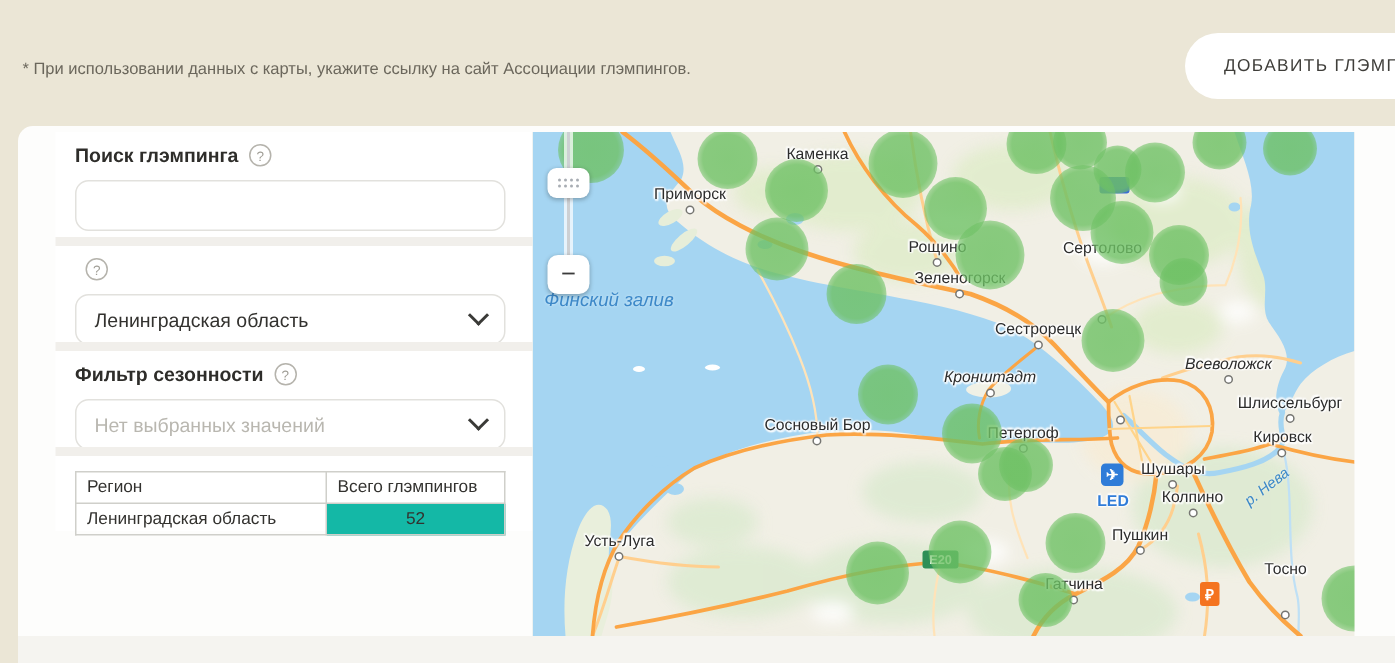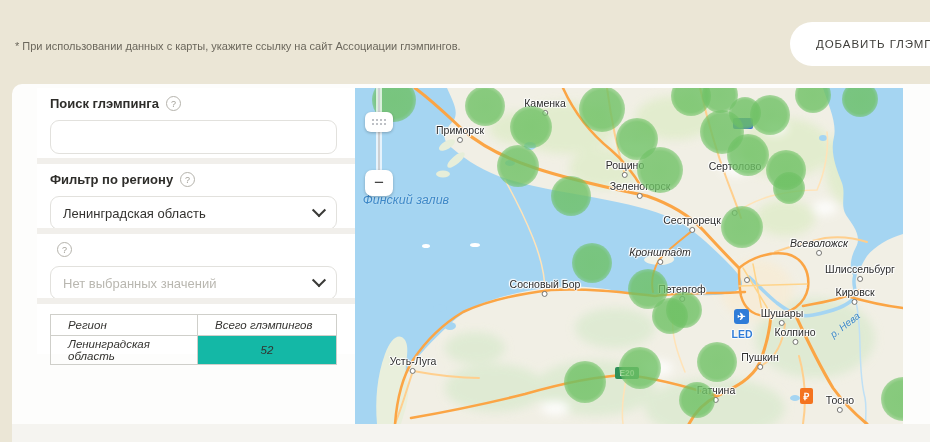--- a/index.html
+++ b/index.html
@@ -28,21 +28,21 @@
         color:#a09e96;cursor:pointer;}
   .tbox{height:34px;border:1px solid #e2e1dd;border-radius:9px;background:#fff;
         display:flex;align-items:center;padding:0 12px;box-sizing:border-box;}
   .tbox input{border:none;outline:none;width:100%;font-family:inherit;font-size:13px;color:#333;background:transparent;}
   .sel-value{flex:1;font-size:13px;color:#33322f;white-space:nowrap;overflow:hidden;}
   .sel-value.placeholder{color:#b9b7b0;}
   .chev{width:8px;height:8px;border-right:2px solid #3a3a37;border-bottom:2px solid #3a3a37;
         transform:rotate(45deg) translate(-2px,-2px);flex:none;}
 
   table.stats{border-collapse:collapse;width:287px;margin-left:0;margin-top:4px;}
-  table.stats th,table.stats td{border:1px solid #cfcfca;font-size:11.5px;padding:2px 17px;height:16px;font-style:italic;}
+  table.stats th,table.stats td{border:1px solid #cfcfca;font-size:11.5px;padding:2px 7px;height:16px;}
   table.stats th{text-align:left;color:#33322f;font-weight:400;}
   table.stats td{color:#33322f;}
   th.col-count{width:104px;}
   td.count-cell{background:#14b8a6;color:#fff;text-align:center;font-weight:500;}
 
   
   .map{position:absolute;left:343px;top:4px;width:548px;height:336px;overflow:hidden;background:#f1efe5;cursor:grab;}
   .map svg{position:absolute;left:0;top:0;}
   .layer{position:absolute;inset:0;}
   .city{position:absolute;display:flex;flex-direction:column;align-items:center;
@@ -95,32 +95,32 @@
         <span class="help">?</span>
       </div>
       <div class="tbox">
         <input type="text" value="" style="">
       </div>
     </div>
     <div class="gapbar" style="top:74px;"></div>
 
     <div class="card" style="top:80px;height:64px;">
       <div class="fld-label">
-        <span>Фильтр по региону</span>
         <span class="help">?</span>
       </div>
       <div class="tbox">
         <span class="sel-value">Ленинградская область</span>
         <span class="chev"></span>
       </div>
     </div>
     <div class="gapbar" style="top:144px;"></div>
 
     <div class="card" style="top:150px;height:64px;">
       <div class="fld-label">
+        <span>Фильтр сезонности</span>
         <span class="help">?</span>
       </div>
       <div class="tbox">
         <span class="sel-value placeholder">Нет выбранных значений</span>
         <span class="chev"></span>
       </div>
     </div>
     <div class="gapbar" style="top:214px;"></div>
 
     <div class="card" style="top:220px;height:50px;padding-top:6px;">
@@ -290,21 +290,21 @@
             <span class="city-dot"></span>
           </div>
           <div class="city" style="left: 361px; top: 315px;">
             <span class="city-name">Гатчина</span>
             <span class="city-dot"></span>
           </div>
           <div class="city" style="left: 58px; top: 286px;">
             <span class="city-name">Усть-Луга</span>
             <span class="city-dot"></span>
           </div>
-          <div class="city" style="left: 485px; top: 325px;">
+          <div class="city" style="left: 502px; top: 325px; gap: 20px;">
             <span class="city-name">Тосно</span>
             <span class="city-dot"></span>
           </div>
         </div>
 
       <div class="badge blue-sign"></div>
       <div class="badge airport-ic">✈</div>
       <div class="airport-code">LED</div>
       <div class="badge e-route">E20</div>
       <div class="badge toll">₽</div>

